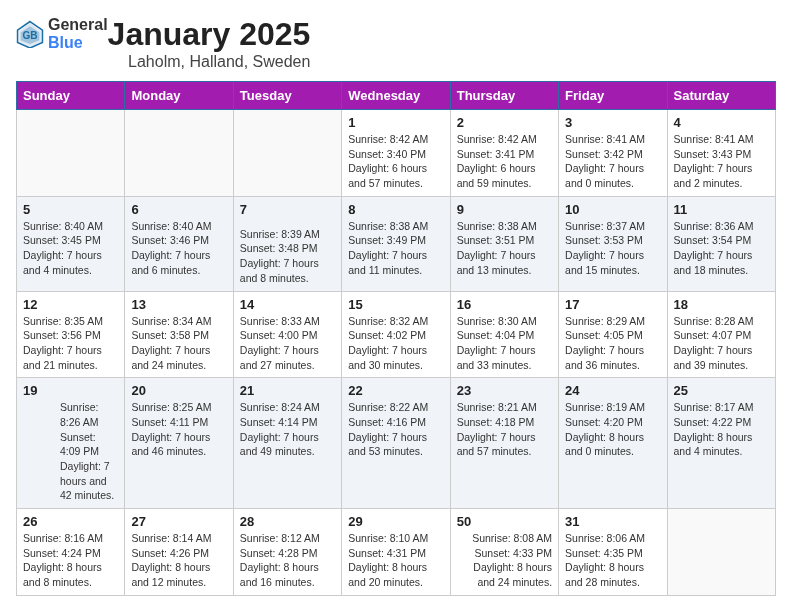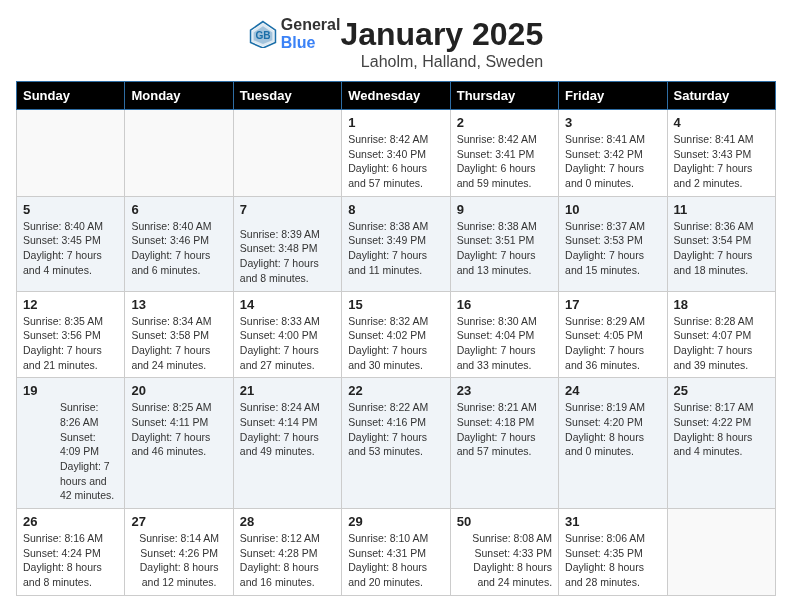--- a/index.html
+++ b/index.html
@@ -5,21 +5,21 @@
     * { box-sizing: border-box; margin: 0; padding: 0; }
     body {
       font-family: Arial, sans-serif;
       background: #fff;
       width: 792px;
       min-height: 612px;
       padding: 16px;
     }
     .header {
       display: flex;
-      justify-content: center;
+      justify-content: flex-start;
       align-items: flex-start;
       margin-bottom: 10px;
     }
     .logo {
       display: flex;
       align-items: center;
       gap: 4px;
     }
     .logo-icon {
       width: 28px;
@@ -27,21 +27,21 @@
     }
     .title-block { text-align: right; }
     .title-block h1 { font-size: 32px; font-weight: bold; color: #222; }
     .title-block h2 { font-size: 16px; font-weight: normal; color: #444; }
     .calendar-table {
       width: 100%;
       border-collapse: collapse;
       border: 1px solid #ccc;
     }
     .calendar-table thead tr th {
-      background-color: #000000;
+      background-color: #a21caf;
       color: #fff;
       text-align: left;
       padding: 6px 6px;
       font-size: 13px;
       font-weight: bold;
       border: 1px solid #2e6da4;
     }
     .calendar-table tbody tr td {
       vertical-align: top;
       padding: 5px 6px;
@@ -272,21 +272,21 @@
       </tr>
       <tr>
         <td>
           <span class="day-number">26</span>
           <div class="day-info" style="white-space: pre-line;">Sunrise: 8:16 AM
 Sunset: 4:24 PM
 Daylight: 8 hours and 8 minutes.</div>
         </td>
         <td>
           <span class="day-number">27</span>
-          <div class="day-info" style="white-space: pre-line; text-align: center;">Sunrise: 8:14 AM
+          <div class="day-info" style="white-space: pre-line;">Sunrise: 8:14 AM
 Sunset: 4:26 PM
 Daylight: 8 hours and 12 minutes.</div>
         </td>
         <td>
           <span class="day-number">28</span>
           <div class="day-info" style="white-space: pre-line;">Sunrise: 8:12 AM
 Sunset: 4:28 PM
 Daylight: 8 hours and 16 minutes.</div>
         </td>
         <td>

